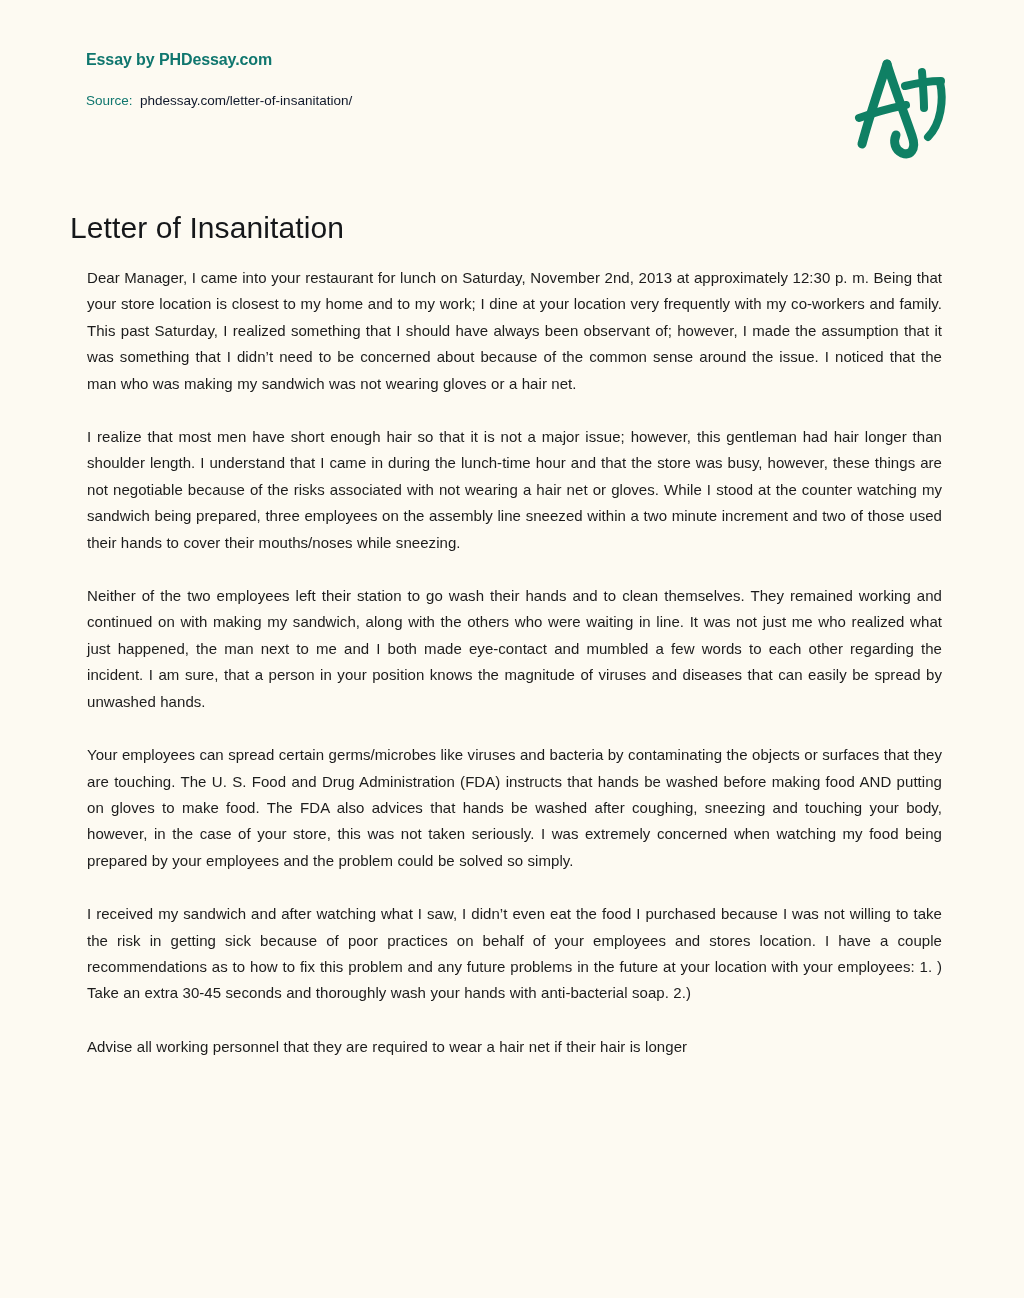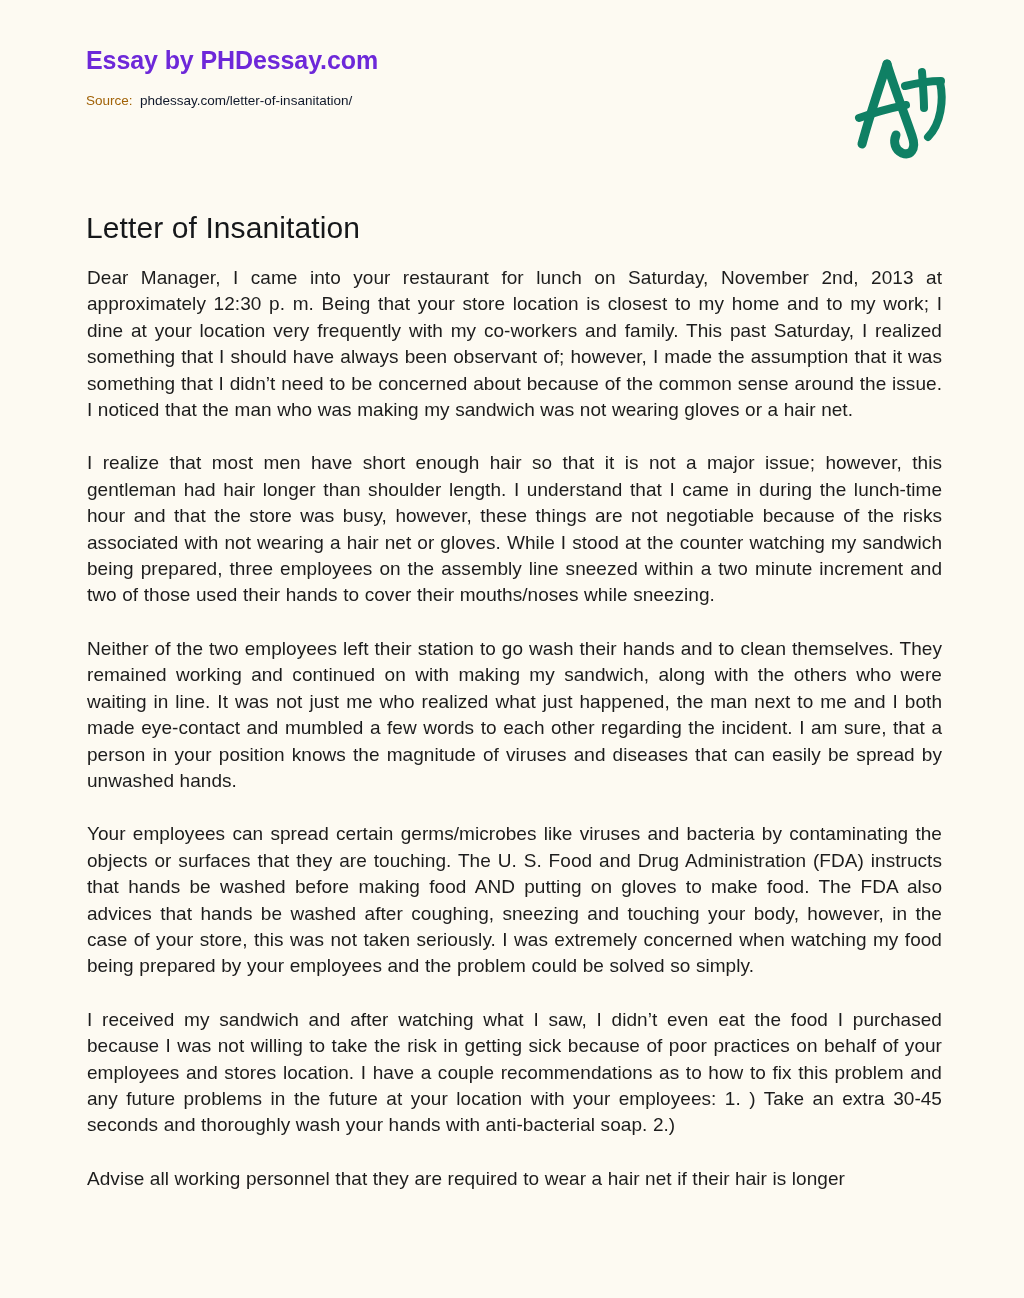--- a/index.html
+++ b/index.html
@@ -26,37 +26,37 @@
 
   
   .header {
     position: absolute;
     left: 86px;
     top: 44px;
     width: 860px;
   }
 
   .brand-line {
-    font-size: 25px;
+    font-size: 16px;
     font-weight: bold;
-    color: #6d28d9;
+    color: #0f766e;
     letter-spacing: -0.1px;
     line-height: 32px;
     white-space: nowrap;
   }
 
   .source-line {
     margin-top: 16px;
     font-size: 13.5px;
     line-height: 18px;
     color: #8b8f93;
     white-space: nowrap;
   }
   .source-label {
-    color: #a16207;
+    color: #0f766e;
   }
   .source-url {
     color: #0f172a;
     text-decoration: none;
   }
 
   
   .logo {
     position: absolute;
     right: 72px;
@@ -66,41 +66,41 @@
   }
   .logo svg {
     display: block;
     width: 100%;
     height: 100%;
   }
 
   
   .doc-title {
     position: absolute;
-    left: 86px;
+    left: 70px;
     top: 188px;
     font-size: 30px;
     font-weight: 500;
     color: #15171a;
     letter-spacing: 0.1px;
     line-height: 40px;
     white-space: nowrap;
   }
 
   
   .article {
     position: absolute;
     left: 87px;
     top: 265px;
     width: 855px;
   }
 
   .article p {
     margin: 0 0 27px 0;
-    font-size: 19px;
+    font-size: 15px;
     line-height: 26.4px;
     color: #1c1c1c;
     text-align: justify;
     text-justify: inter-word;
     letter-spacing: 0.05px;
     word-spacing: 0.2px;
   }
   .article p:last-child {
     margin-bottom: 14px;
   }

